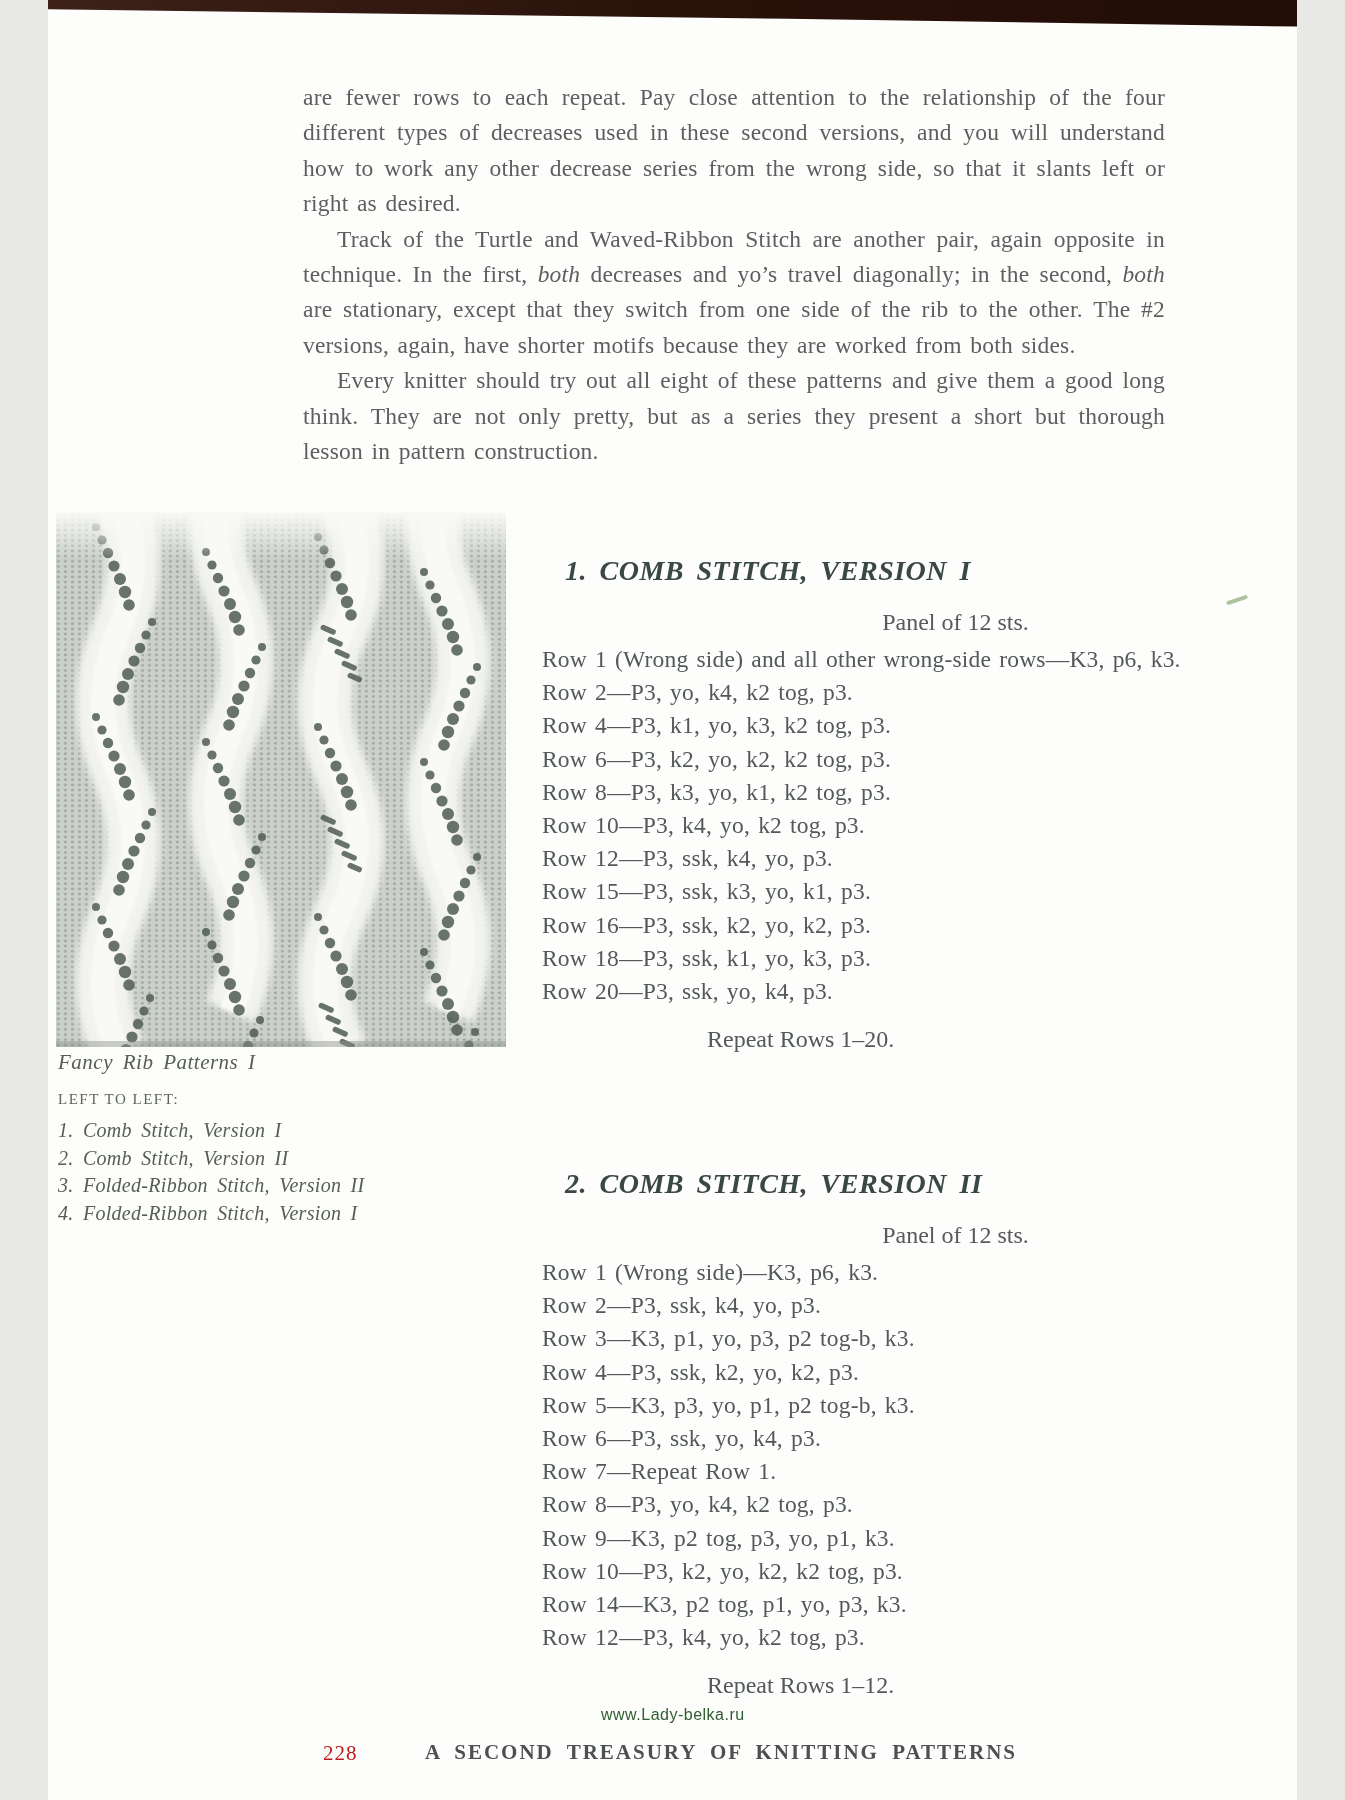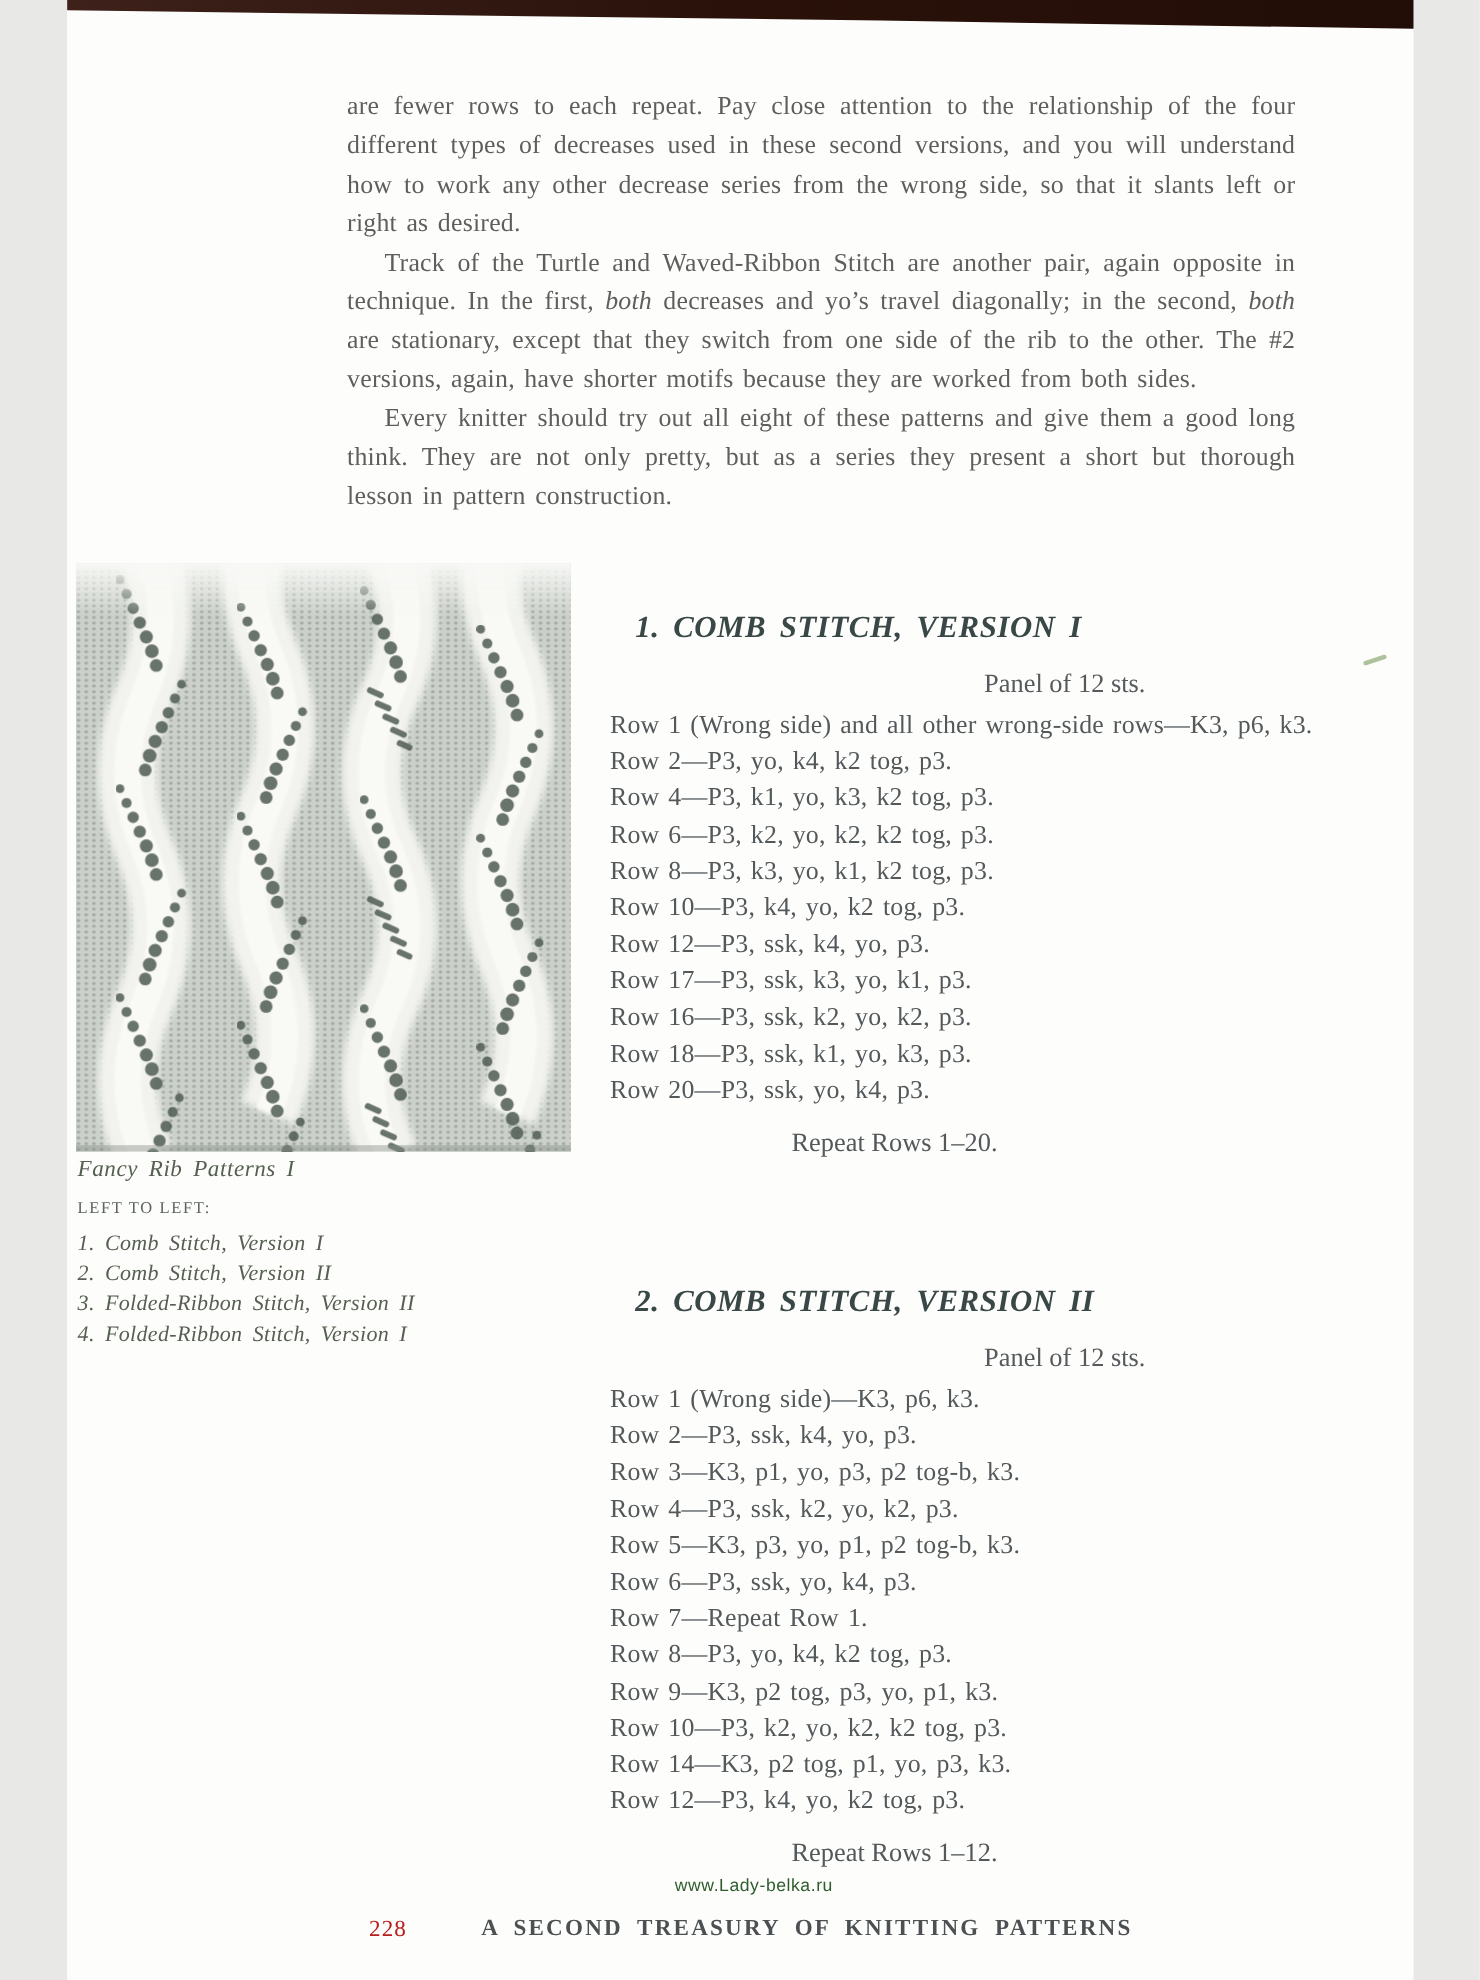--- a/index.html
+++ b/index.html
@@ -3,20 +3,21 @@
 <meta charset="utf-8">
 <style>
   html,body{margin:0;padding:0;background:#e8e8e6;}
   .page{
     position:relative;
     width:1224px;height:1800px;
     background:#fdfdfb;
     font-family:"Liberation Serif", serif;
     overflow:hidden;
     margin:0 auto;
+    padding-left:25px;
   }
   
   .top-bar{
     position:absolute;left:0;top:0;width:1345px;height:36px;
     background:linear-gradient(90deg,#3d211a 0%,#2a120a 45%,#200c06 100%);
     clip-path:polygon(0 0,100% 0,100% 78%,55% 52%,0 26%);
   }
   
   .intro{
     position:absolute;left:255px;top:80px;width:862px;
@@ -179,21 +180,21 @@
     <h2 class="sec-heading">1. COMB STITCH, VERSION I</h2>
     <div class="sec-panel">Panel of 12 sts.</div>
     <div class="rows">
         <div class="row-line">Row 1 (Wrong side) and all other wrong-side rows—K3, p6, k3.</div>
         <div class="row-line">Row 2—P3, yo, k4, k2 tog, p3.</div>
         <div class="row-line">Row 4—P3, k1, yo, k3, k2 tog, p3.</div>
         <div class="row-line">Row 6—P3, k2, yo, k2, k2 tog, p3.</div>
         <div class="row-line">Row 8—P3, k3, yo, k1, k2 tog, p3.</div>
         <div class="row-line">Row 10—P3, k4, yo, k2 tog, p3.</div>
         <div class="row-line">Row 12—P3, ssk, k4, yo, p3.</div>
-        <div class="row-line">Row 17—P3, ssk, k3, yo, k1, p3.</div>
+        <div class="row-line">Row 15—P3, ssk, k3, yo, k1, p3.</div>
         <div class="row-line">Row 16—P3, ssk, k2, yo, k2, p3.</div>
         <div class="row-line">Row 18—P3, ssk, k1, yo, k3, p3.</div>
         <div class="row-line">Row 20—P3, ssk, yo, k4, p3.</div>
       </div>
     <div class="sec-repeat">Repeat Rows 1–20.</div>
   </section>
 
   <section class="pattern-section" id="section-1">
     <h2 class="sec-heading">2. COMB STITCH, VERSION II</h2>
     <div class="sec-panel">Panel of 12 sts.</div>

